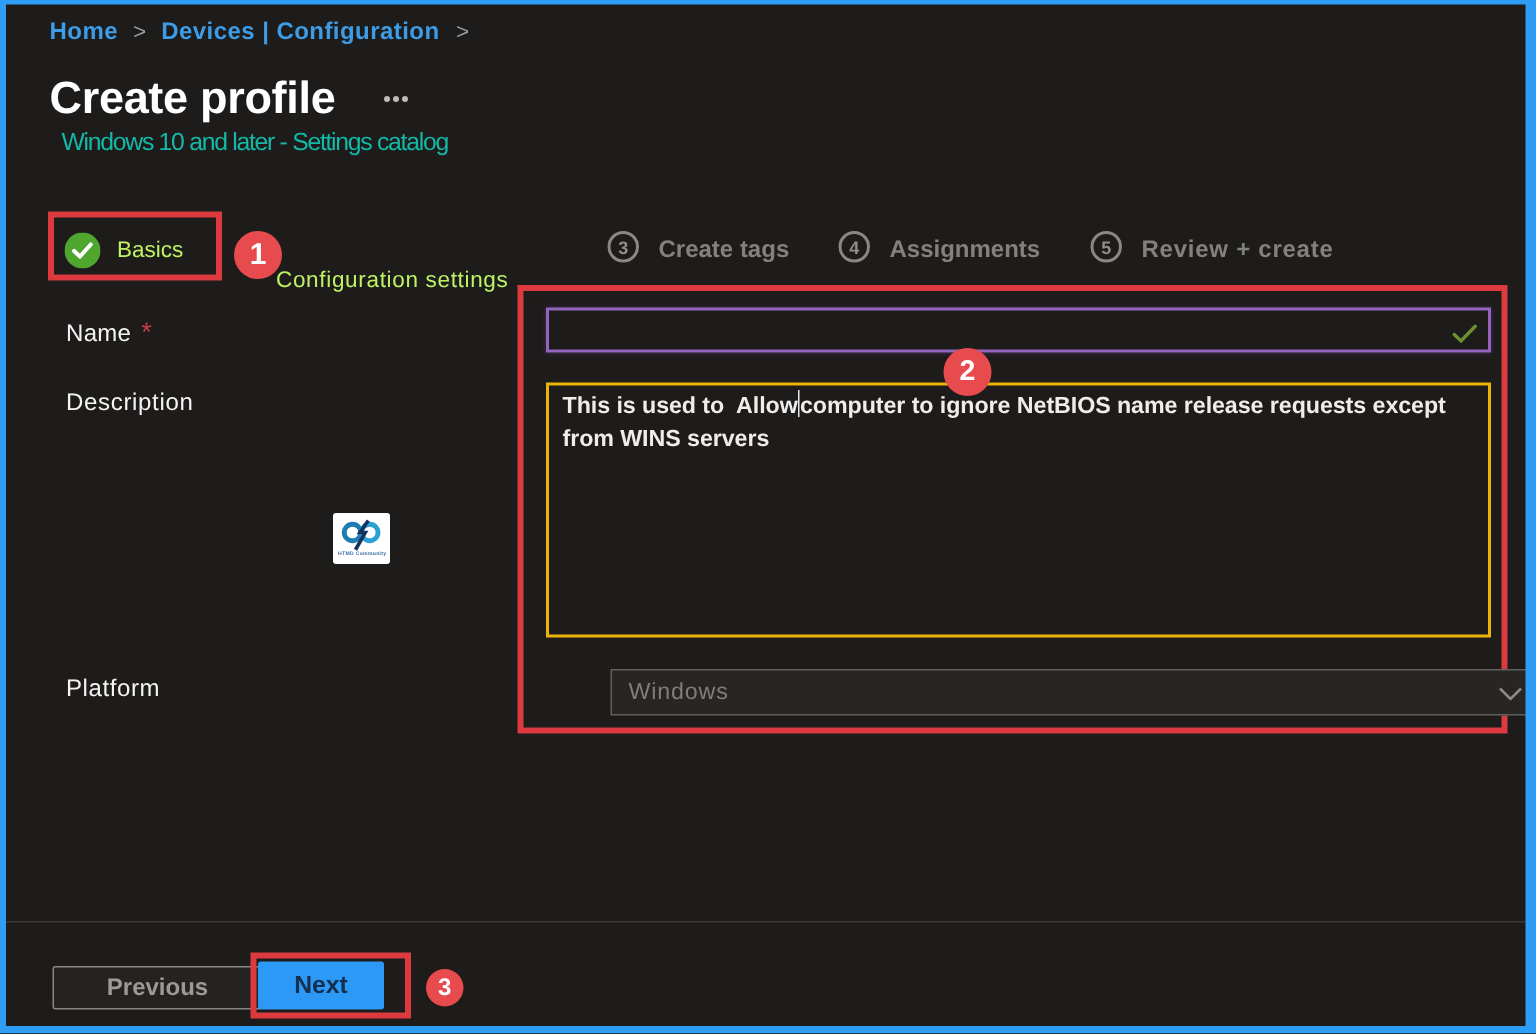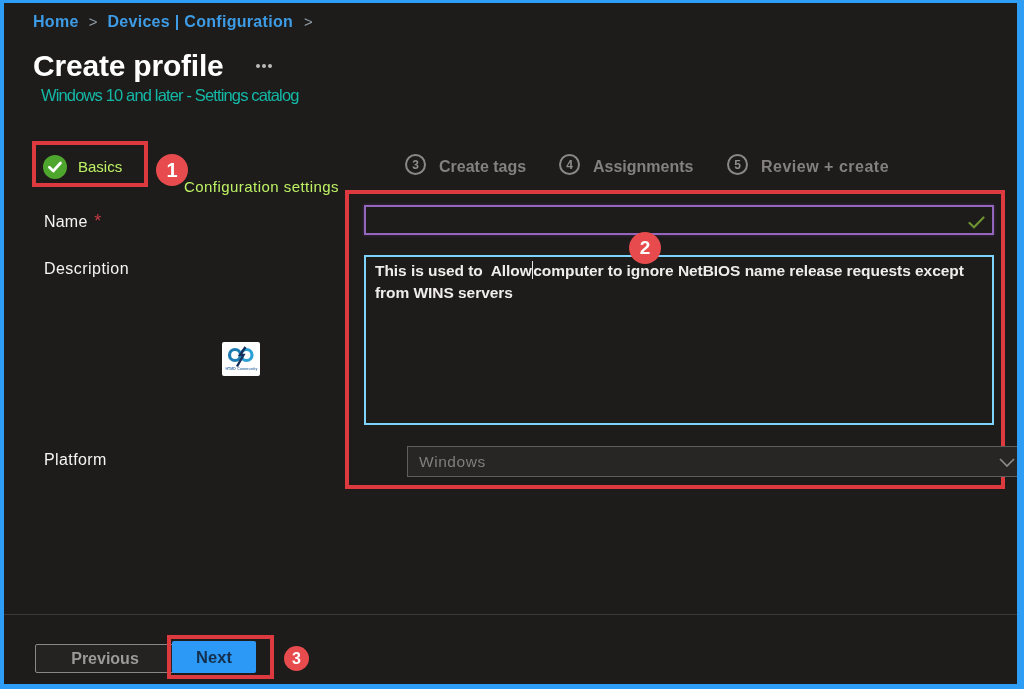--- a/index.html
+++ b/index.html
@@ -56,21 +56,21 @@
   <div class="abs" style="left:44px;top:211px;"><label>Name <span style="color:#c33b45;margin-left:2px;font-size:18px;">*</span></label></div>
   <div class="field" style="left:364px;top:205px;width:630px;height:30px;border:2px solid #9366be;box-shadow:0 0 3px 0 rgba(120,60,155,0.5);">
     <svg style="position:absolute;right:7px;top:9px;" width="17" height="13" viewBox="0 0 17 13">
       <path d="M1.5 7 L6 11.3 L15.5 1.5" stroke="#6d9230" stroke-width="2.2" fill="none" stroke-linecap="round"></path>
     </svg>
   </div>
 
   <div class="redcirc" style="left:629px;top:232px;width:32px;height:32px;font-size:19px;">2</div>
 
   <div class="abs" style="left:44px;top:260px;"><label style="letter-spacing:0.45px;">Description</label></div>
-  <div class="field" style="left:364px;top:255px;width:630px;height:170px;border:2px solid #7dd3fc;">
+  <div class="field" style="left:364px;top:255px;width:630px;height:170px;border:2px solid #eab308;">
     <div class="ftext" style="position:absolute;left:9px;top:3px;line-height:22px;">This is used to&nbsp; Allow<span class="caret"></span>computer to ignore NetBIOS name release requests except<br>from WINS servers</div>
   </div>
 
   <div class="abs" style="left:222px;top:342px;width:38px;height:34px;background:#ffffff;border-radius:2px;">
     <svg width="38" height="34" viewBox="0 0 38 34">
       <circle cx="13" cy="13" r="5.5" fill="none" stroke="#1e7db0" stroke-width="3.2"></circle>
       <circle cx="24.5" cy="13" r="5.5" fill="none" stroke="#2ba0d4" stroke-width="3.2"></circle>
       <path d="M23.5 5 L18 13 L21.5 13 L15 24.5" stroke="#15325c" stroke-width="2.4" fill="none"></path>
       <text x="19.5" y="27.8" font-size="3.4" fill="#3a6ea5" text-anchor="middle" font-weight="bold" font-family="Liberation Sans" letter-spacing="0.2">HTMD Community</text>
     </svg>

